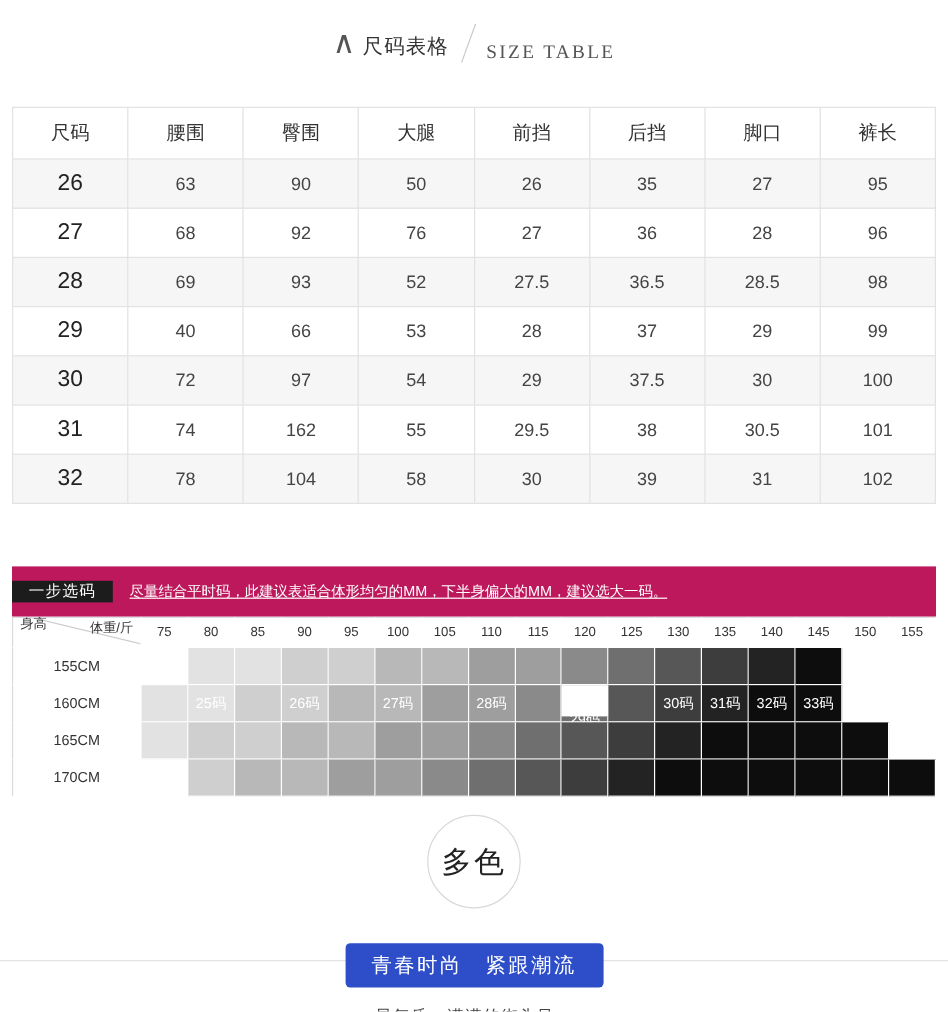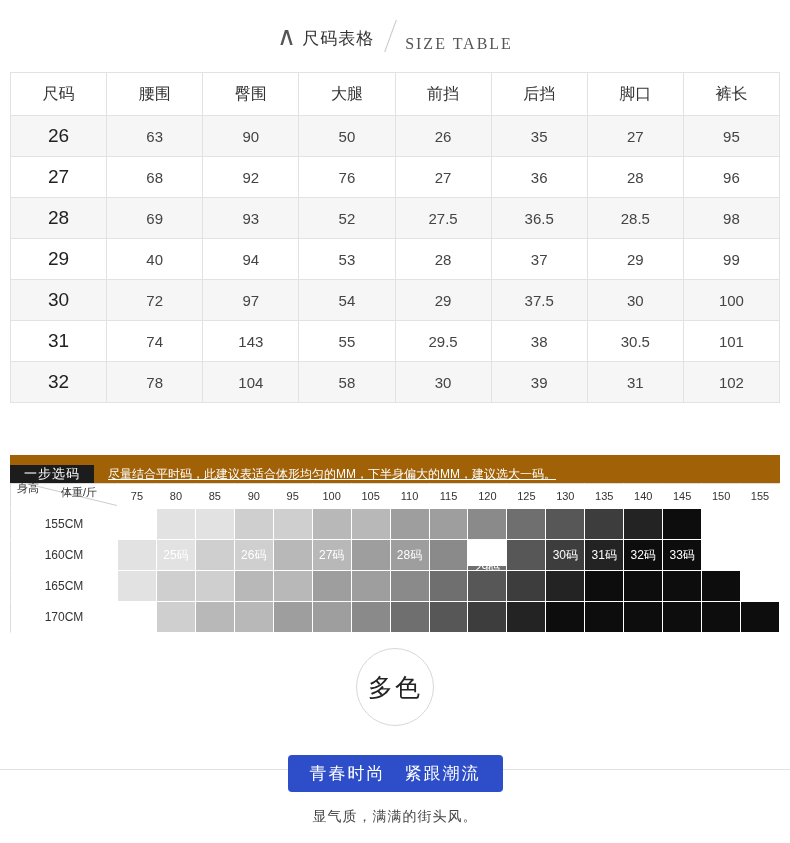--- a/index.html
+++ b/index.html
@@ -53,20 +53,21 @@
     font-size: 16px;
     color: #555;
     letter-spacing: 2px;
     padding-top: 14px;
     font-family: "Liberation Serif", serif;
   }
 
   
   .size-table-wrap {
     padding: 0 10px;
+    margin-top: 17px;
   }
   table.size-table {
     width: 770px;
     border-collapse: collapse;
     table-layout: fixed;
   }
   table.size-table th,
   table.size-table td {
     border: 1px solid #e2e2e2;
     text-align: center;
@@ -96,23 +97,23 @@
     height: 52px;
   }
 
   
   .chart-block {
     width: 770px;
     margin: 0 auto;
   }
   .chart-banner {
     display: flex;
-    height: 28px;
-    align-items: flex-end;
-    background: #a16207;
+    height: 42px;
+    align-items: center;
+    background: #be185d;
   }
   .chart-banner .tag {
     background: #1c1c1c;
     color: #ffffff;
     font-size: 13px;
     padding: 0 14px;
     display: flex;
     align-items: center;
     letter-spacing: 1px;
   }
@@ -137,21 +138,21 @@
   }
   .hdr-corner {
     position: relative;
     background: #ffffff;
     border: 1px solid #dcdcdc;
     border-right: 1px solid #dcdcdc;
   }
   .hdr-corner .wt {
     position: absolute;
     top: 1px;
-    right: 20px;
+    right: 6px;
     font-size: 11px;
     color: #333;
   }
   .hdr-corner .ht {
     position: absolute;
     bottom: 12px;
     left: 6px;
     font-size: 11px;
     color: #333;
   }
@@ -308,41 +309,41 @@
           <td>93</td>
           <td>52</td>
           <td>27.5</td>
           <td>36.5</td>
           <td>28.5</td>
           <td>98</td>
         </tr>
         <tr>
           <td class="size-col">29</td>
           <td>40</td>
-          <td>94</td>
+          <td>66</td>
           <td>53</td>
           <td>28</td>
           <td>37</td>
           <td>29</td>
           <td>99</td>
         </tr>
         <tr>
           <td class="size-col">30</td>
           <td>72</td>
           <td>97</td>
           <td>54</td>
           <td>29</td>
           <td>37.5</td>
           <td>30</td>
           <td>100</td>
         </tr>
         <tr>
           <td class="size-col">31</td>
           <td>74</td>
-          <td>143</td>
+          <td>162</td>
           <td>55</td>
           <td>29.5</td>
           <td>38</td>
           <td>30.5</td>
           <td>101</td>
         </tr>
         <tr>
           <td class="size-col">32</td>
           <td>78</td>
           <td>104</td>

